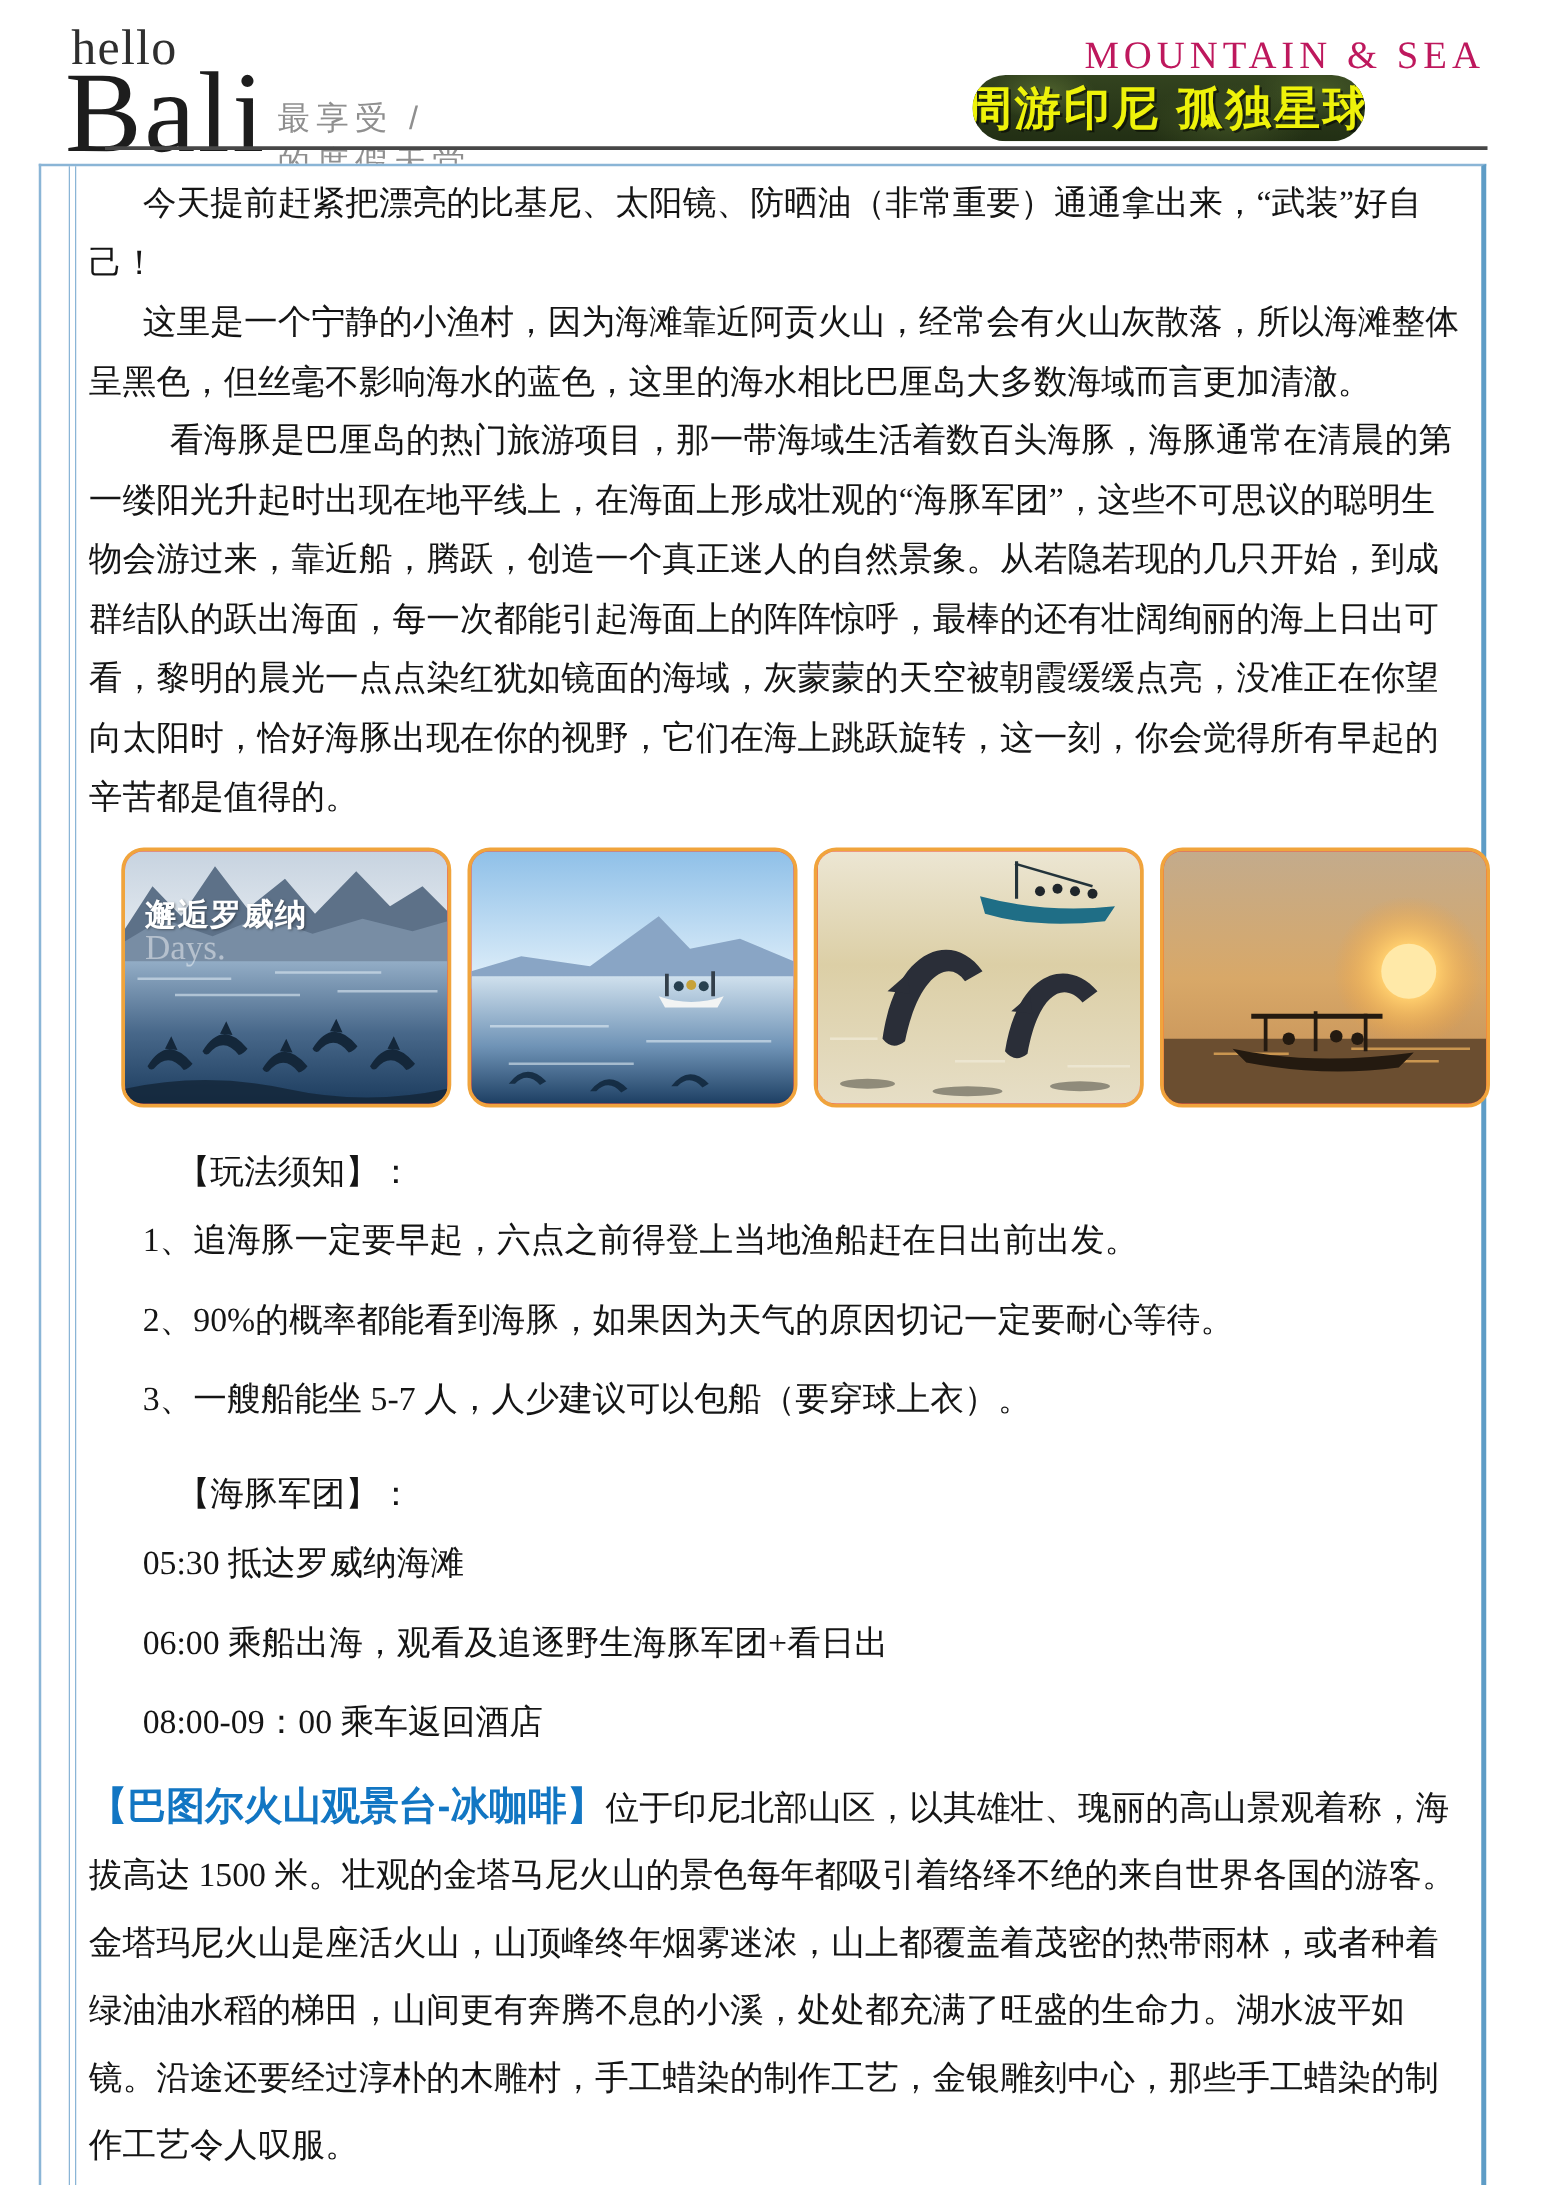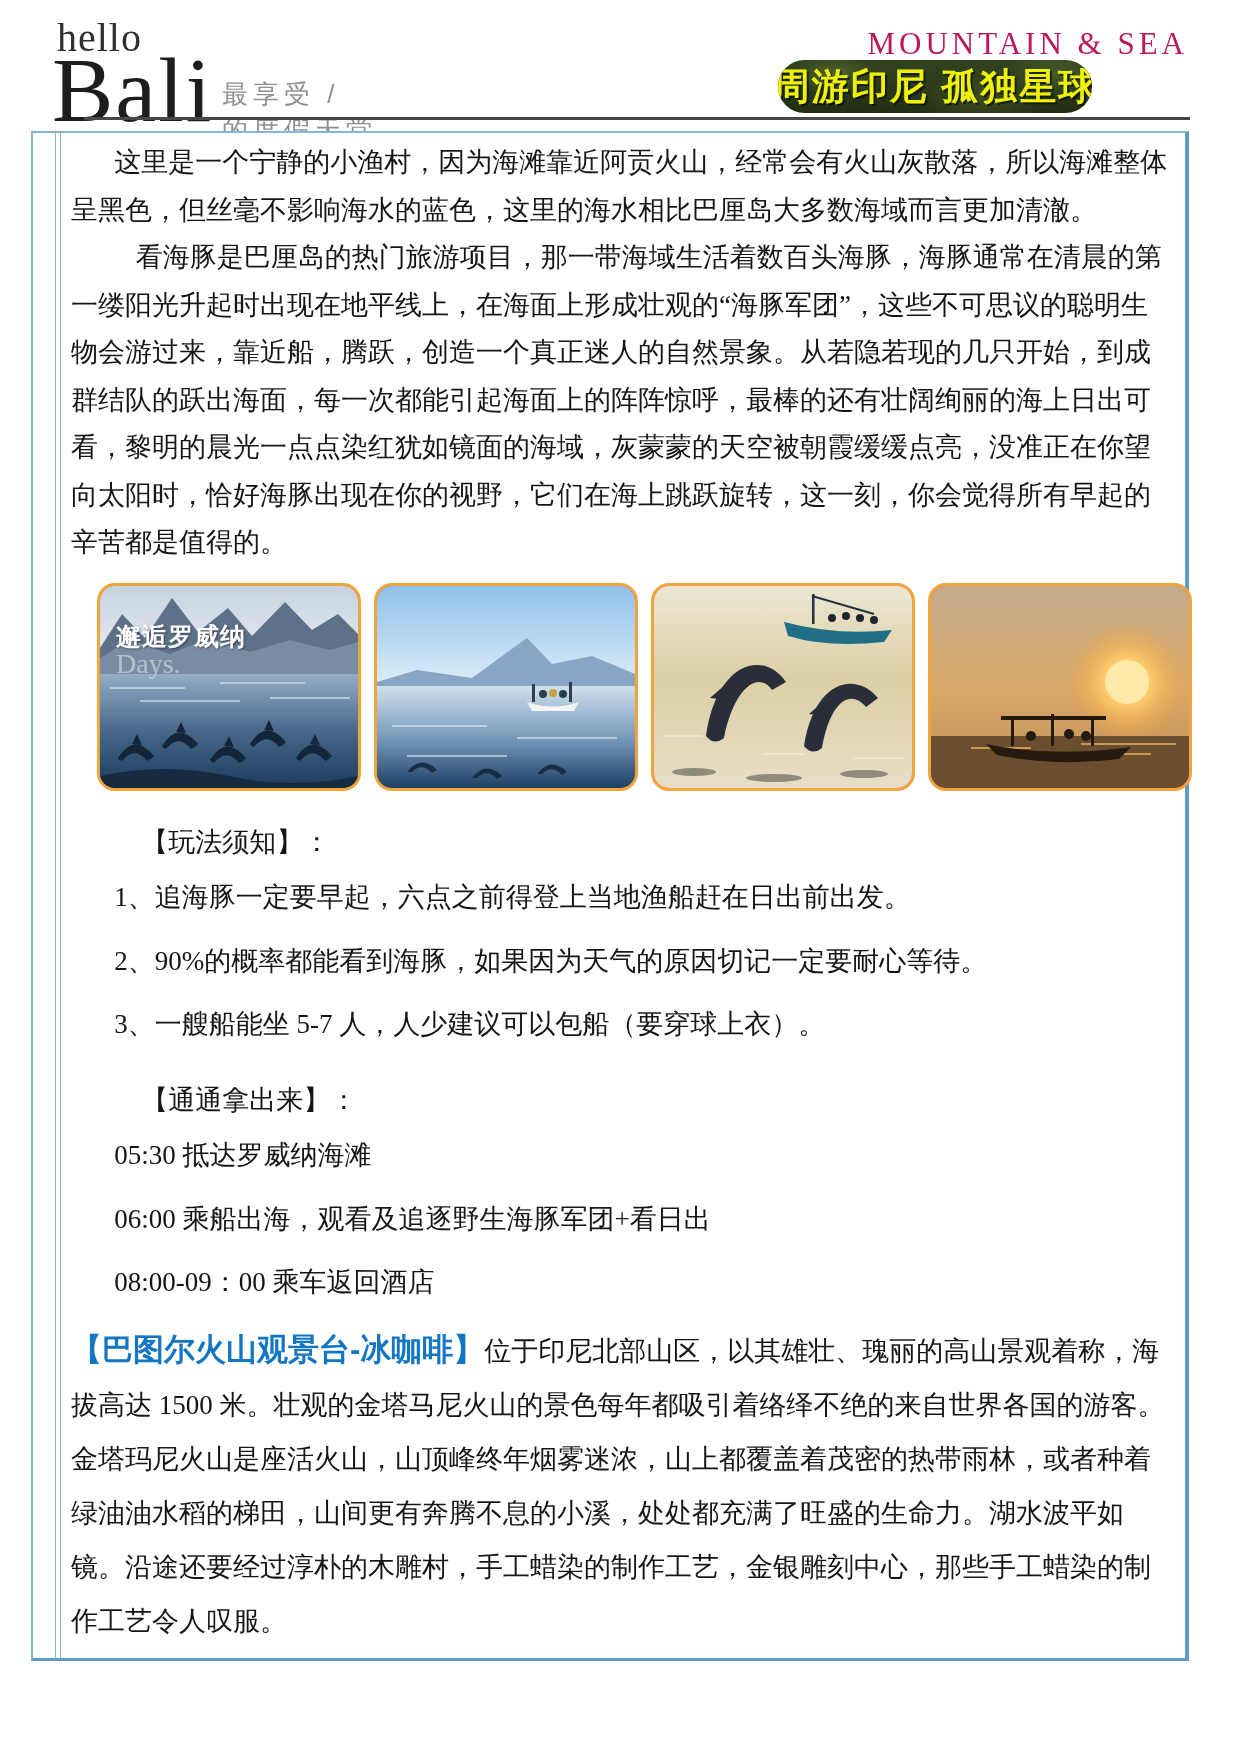--- a/index.html
+++ b/index.html
@@ -64,20 +64,21 @@
   <div class="brand">MOUNTAIN &amp; SEA</div>
   <div class="banner">
     <span>周游印尼 孤独星球</span>
   </div>
   <div class="header-rule"></div>
 
   <div class="box">
     <div class="box-double-line"></div>
     <div class="inner">
 
+      <p class="indent">今天提前赶紧把漂亮的比基尼、太阳镜、防晒油（非常重要）通通拿出来，“武装”好自己！</p>
 
 
       <p class="indent">这里是一个宁静的小渔村，因为海滩靠近阿贡火山，经常会有火山灰散落，所以海滩整体呈黑色，但丝毫不影响海水的蓝色，这里的海水相比巴厘岛大多数海域而言更加清澈。</p>
 
       <p class="indent2">看海豚是巴厘岛的热门旅游项目，那一带海域生活着数百头海豚，海豚通常在清晨的第一缕阳光升起时出现在地平线上，在海面上形成壮观的“海豚军团”，这些不可思议的聪明生物会游过来，靠近船，腾跃，创造一个真正迷人的自然景象。从若隐若现的几只开始，到成群结队的跃出海面，每一次都能引起海面上的阵阵惊呼，最棒的还有壮阔绚丽的海上日出可看，黎明的晨光一点点染红犹如镜面的海域，灰蒙蒙的天空被朝霞缓缓点亮，没准正在你望向太阳时，恰好海豚出现在你的视野，它们在海上跳跃旋转，这一刻，你会觉得所有早起的辛苦都是值得的。</p>
 
       <div class="photos">
 
         <figure>
           <svg viewBox="0 0 258 202" preserveAspectRatio="none">
@@ -227,21 +228,21 @@
           </svg>
         </figure>
 
       </div>
 
       <p class="mini-h">【玩法须知】：</p>
       <p class="num-item">1、追海豚一定要早起，六点之前得登上当地渔船赶在日出前出发。</p>
       <p class="num-item">2、90%的概率都能看到海豚，如果因为天气的原因切记一定要耐心等待。</p>
       <p class="num-item">3、一艘船能坐 5-7 人，人少建议可以包船（要穿球上衣）。</p>
 
-      <p class="mini-h">【通通拿出来】：</p>
+      <p class="mini-h">【海豚军团】：</p>
       <p class="time-item">05:30 抵达罗威纳海滩</p>
       <p class="time-item">06:00 乘船出海，观看及追逐野生海豚军团+看日出</p>
       <p class="time-item">08:00-09：00 乘车返回酒店</p>
 
       <p class="loose"><span class="sec-h">【巴图尔火山观景台-冰咖啡】</span><span>位于印尼北部山区，以其雄壮、瑰丽的高山景观着称，海拔高达 1500 米。壮观的金塔马尼火山的景色每年都吸引着络绎不绝的来自世界各国的游客。金塔玛尼火山是座活火山，山顶峰终年烟雾迷浓，山上都覆盖着茂密的热带雨林，或者种着绿油油水稻的梯田，山间更有奔腾不息的小溪，处处都充满了旺盛的生命力。湖水波平如镜。沿途还要经过淳朴的木雕村，手工蜡染的制作工艺，金银雕刻中心，那些手工蜡染的制作工艺令人叹服。</span></p>
 
     </div>
   </div>
 </div>
 

